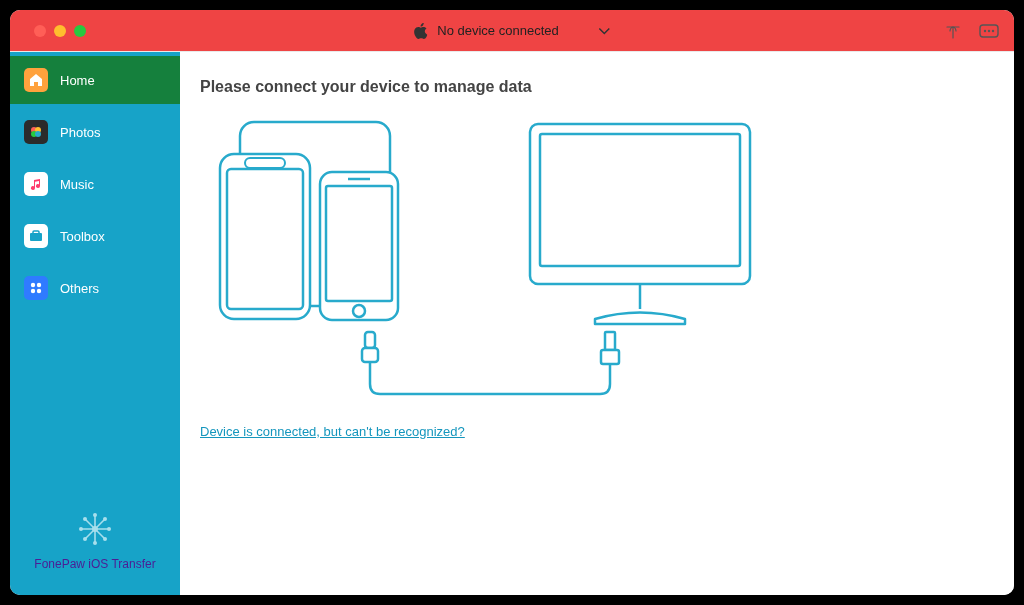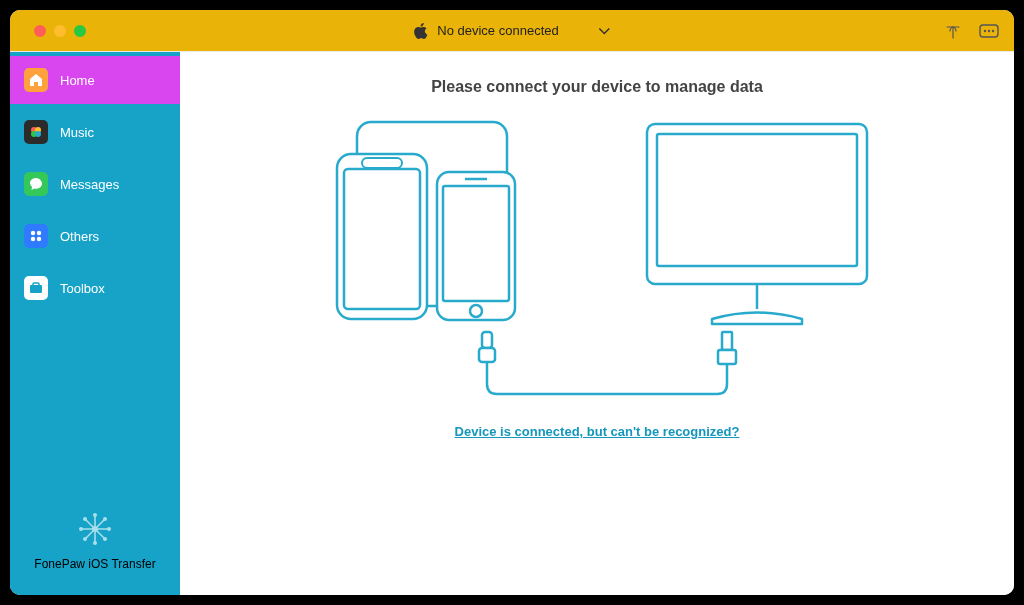--- a/index.html
+++ b/index.html
@@ -14,21 +14,21 @@
     border-radius: 10px;
     overflow: hidden;
     box-shadow: 0 0 0 1px rgba(0,0,0,0.05);
     display: flex;
     flex-direction: column;
   }
 
   
   .titlebar {
     height: 42px;
-    background: #eab308;
+    background: #ef4444;
     border-bottom: 1px solid #eaeaea;
     display: flex;
     align-items: center;
     position: relative;
     padding: 0 24px;
     flex-shrink: 0;
   }
   .traffic { display:flex; gap:8px; }
   .traffic span { width:12px; height:12px; border-radius:50%; display:block; }
   .t-close { background:#ff5f57; }
@@ -72,66 +72,65 @@
   .sidebar-item {
     display:flex;
     align-items:center;
     gap:12px;
     height:48px;
     padding: 0 14px;
     font-size:13px;
     cursor:pointer;
     margin-bottom:4px;
   }
-  .sidebar-item.active { background: #d946ef; }
+  .sidebar-item.active { background: #15803d; }
   .sidebar-item .icon-wrap {
     width: 24px; height:24px;
     border-radius:5px;
     display:flex; align-items:center; justify-content:center;
     flex-shrink:0;
   }
 
   .sidebar-footer {
     margin-top:auto;
     text-align:center;
     padding: 18px 8px 24px;
     font-size:12px;
-    color:#000000;
+    color:#4c1d95;
   }
   .sidebar-footer .snow {
     width:40px;height:40px; margin:0 auto 8px;
     display:flex;align-items:center;justify-content:center;
     opacity:0.8;
   }
 
   
   .main {
     flex:1;
     background:#fff;
     display:flex;
     flex-direction:column;
-    align-items:center;
     padding: 26px 20px 20px;
   }
   .main h2 {
     font-size:16px;
     font-weight:600;
     color:#444;
   }
   .illustration {
     margin-top: 18px;
     width: 560px;
     display:flex;
     justify-content:center;
     color:#28aacc;
   }
   .help-link {
     margin-top: 10px;
     font-size:13px;
-    font-weight:700;
+    font-weight:400;
     color:#1496bd;
     text-decoration: underline;
     cursor:pointer;
   }
 
   svg { display:block; }
 </style>
 </head>
 <body>
 
@@ -191,55 +190,55 @@
 
       <div class="sidebar-item">
         <span class="icon-wrap" style="background:#2b2b2b">
           <svg width="14" height="14" viewBox="0 0 14 14">
             <circle cx="5" cy="5" r="3" fill="#ff5f57"></circle>
               <circle cx="9" cy="5" r="3" fill="#ffbd2e"></circle>
             <circle cx="5" cy="9" r="3" fill="#28c940"></circle>
               <circle cx="9" cy="9" r="3" fill="#28aacc"></circle>
           </svg>
         </span>
+        <span>Photos</span>
+      </div>
+
+      <div class="sidebar-item">
+        <span class="icon-wrap" style="background:#ffffff">
+          <svg width="14" height="14" viewBox="0 0 14 14">
+              <path d="M5 3L11 2v7a2 2 0 11-1-1.7V4L6 4.8V11a2 2 0 11-1-1.7V3z" fill="#ff3b6d"></path>
+            </svg>
+        </span>
         <span>Music</span>
       </div>
 
 
 
 
       <div class="sidebar-item">
-        <span class="icon-wrap" style="background:#34c759">
-          <svg width="14" height="14" viewBox="0 0 14 14" fill="#fff">
-              <path d="M7 1C3.7 1 1 3.2 1 6c0 1.5.8 2.8 2 3.7L2.5 13l3-1.5c.5.1 1 .2 1.5.2 3.3 0 6-2.2 6-5S10.3 1 7 1z"></path>
+        <span class="icon-wrap" style="background:#ffffff">
+          <svg width="14" height="12" viewBox="0 0 14 12" fill="#17a3c8">
+              <rect x="1" y="3" width="12" height="8" rx="1"></rect>
+              <rect x="4" y="1" width="6" height="3" rx="1" fill="none" stroke="#17a3c8" stroke-width="1.5"></rect>
             </svg>
         </span>
-        <span>Messages</span>
+        <span>Toolbox</span>
       </div>
 
       <div class="sidebar-item">
         <span class="icon-wrap" style="background:#2f7bff">
           <svg width="14" height="14" viewBox="0 0 14 14" fill="#fff">
             <circle cx="4" cy="4" r="2.2"></circle>
               <circle cx="10" cy="4" r="2.2"></circle>
               <circle cx="4" cy="10" r="2.2"></circle>
               <circle cx="10" cy="10" r="2.2"></circle>
           </svg>
         </span>
         <span>Others</span>
-      </div>
-
-      <div class="sidebar-item">
-        <span class="icon-wrap" style="background:#ffffff">
-          <svg width="14" height="12" viewBox="0 0 14 12" fill="#17a3c8">
-              <rect x="1" y="3" width="12" height="8" rx="1"></rect>
-              <rect x="4" y="1" width="6" height="3" rx="1" fill="none" stroke="#17a3c8" stroke-width="1.5"></rect>
-            </svg>
-        </span>
-        <span>Toolbox</span>
       </div>
 
       <div class="sidebar-footer">
         <div class="snow">
           <svg width="36" height="36" viewBox="0 0 36 36" fill="none" stroke="#cceef6" stroke-width="1.6" stroke-linecap="round">
             <line x1="18" y1="4" x2="18" y2="32"></line>
               <line x1="4" y1="18" x2="32" y2="18"></line>
             <line x1="8" y1="8" x2="28" y2="28"></line>
               <line x1="28" y1="8" x2="8" y2="28"></line>
             <circle cx="18" cy="4" r="2" fill="#cceef6" stroke="none"></circle>

